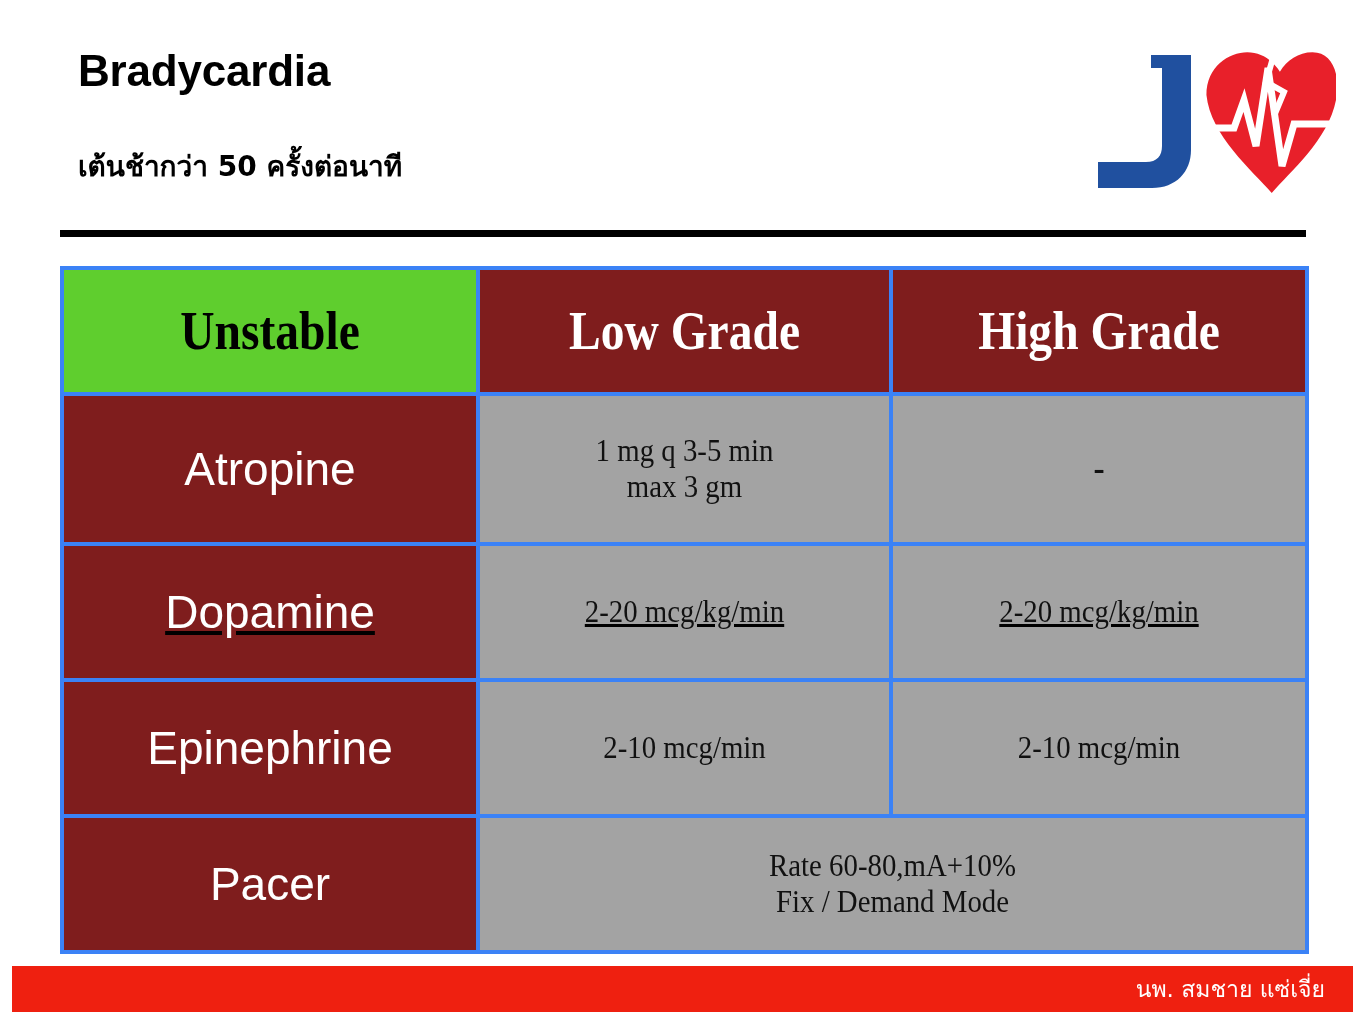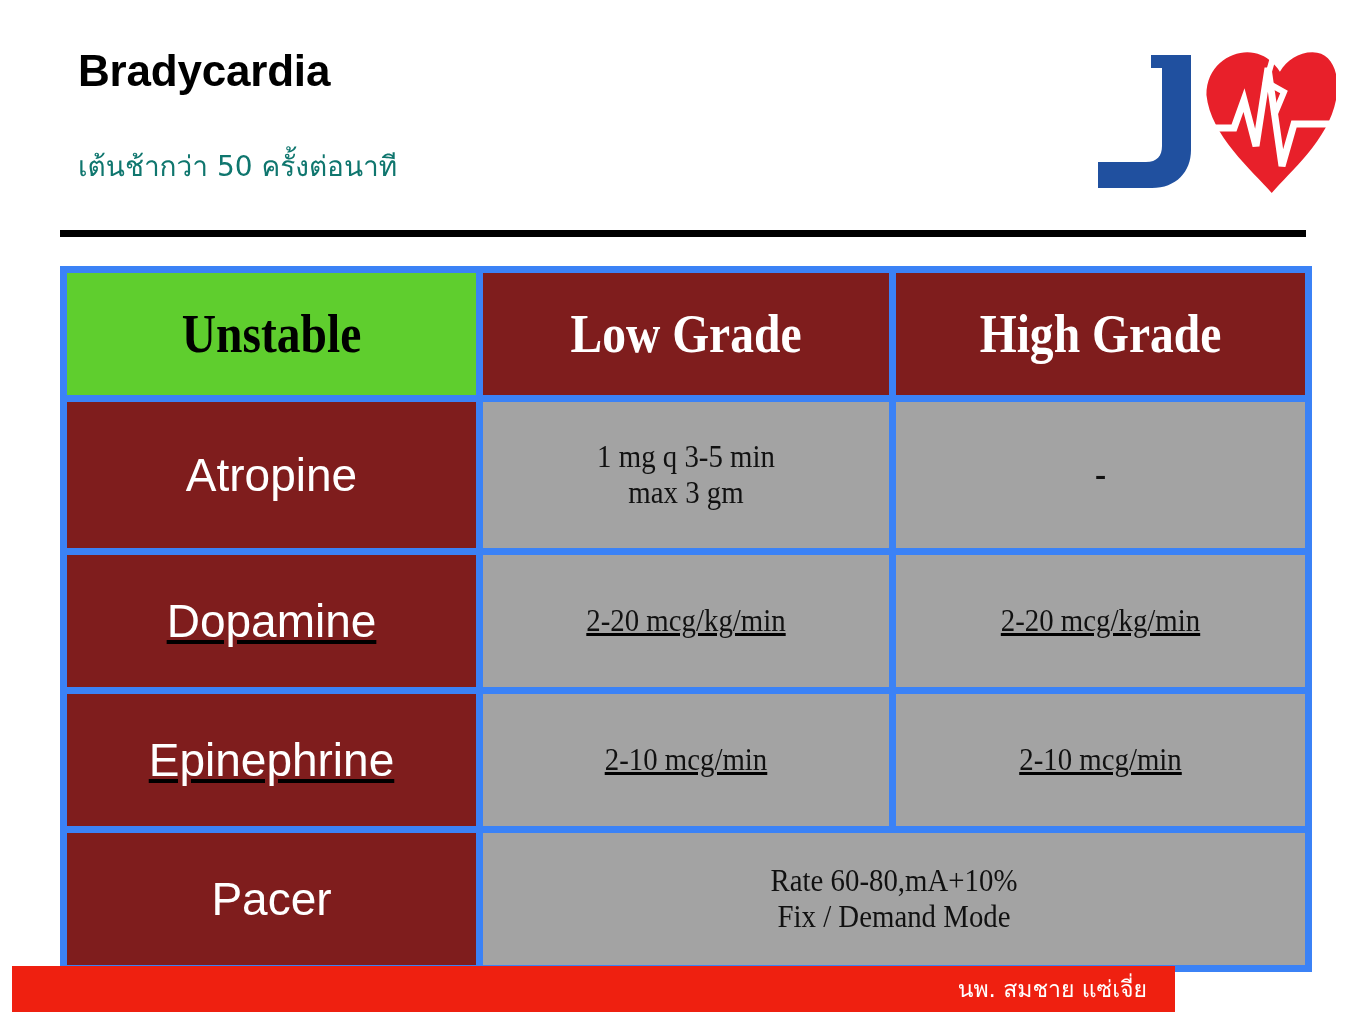--- a/index.html
+++ b/index.html
@@ -28,22 +28,22 @@
     line-height: 1.05;
     letter-spacing: -0.2px;
     white-space: nowrap;
   }
   #slide-subtitle {
     position: absolute;
     left: 78px;
     top: 152px;
     font-family: "DejaVu Sans", "Liberation Sans", sans-serif;
     font-size: 28px;
-    font-weight: 400;
-    color: #0f766e;
+    font-weight: 700;
+    color: #000000;
     line-height: 1.1;
     white-space: nowrap;
   }
   #title-rule {
     position: absolute;
     left: 60px;
     top: 230px;
     width: 1246px;
     height: 7px;
     background: #000000;
@@ -66,21 +66,21 @@
     top: 266px;
     width: 1245px;
     border-collapse: collapse;
     table-layout: fixed;
   }
   #drug-table col.c1 { width: 416px; }
   #drug-table col.c2 { width: 413px; }
   #drug-table col.c3 { width: 416px; }
 
   #drug-table td {
-    border: 7px solid #3b82f6;
+    border: 4px solid #3b82f6;
     padding: 0;
     vertical-align: middle;
     text-align: center;
   }
 
   .hdr-row td { height: 122px; }
   .hdr-unstable {
     background: #5FCE2E;
     color: #000000;
   }
@@ -125,30 +125,30 @@
   }
   .dose-text.dash {
     font-weight: bold;
     font-size: 36px;
   }
   .dose-text .l2 { display: block; }
 
   .row-dopamine .drug-cell,
   .row-dopamine .dose-cell { height: 132px; text-decoration: underline; }
   .row-epinephrine .drug-cell,
-  .row-epinephrine .dose-cell { height: 132px; text-decoration: underline; }
+  .row-epinephrine .dose-cell { height: 132px; }
   .row-pacer .drug-cell,
   .row-pacer .dose-cell { height: 132px; }
 
   
   #footer-bar {
     position: absolute;
     left: 12px;
     top: 966px;
-    width: 1163px;
+    width: 1341px;
     height: 46px;
     background: #EF2010;
   }
   #footer-credit {
     position: absolute;
     right: 28px;
     top: 50%;
     transform: translateY(-50%);
     font-family: "DejaVu Sans", "Liberation Sans", sans-serif;
     font-size: 23px;

